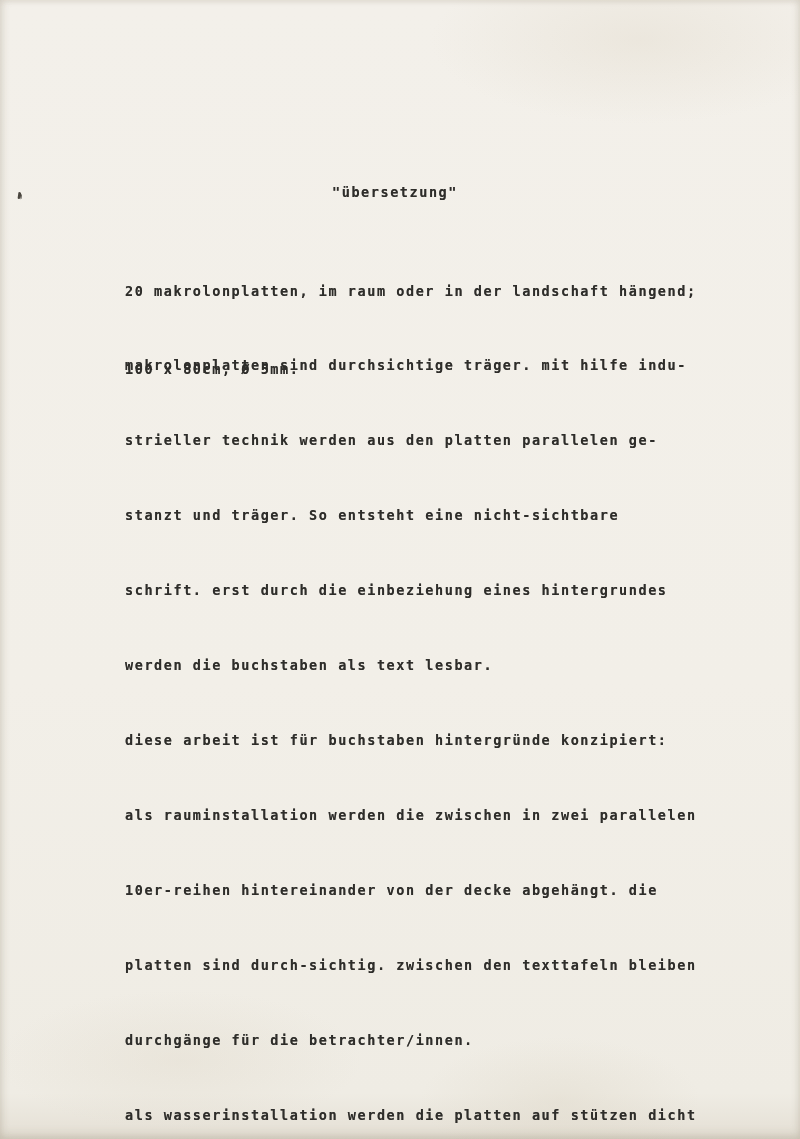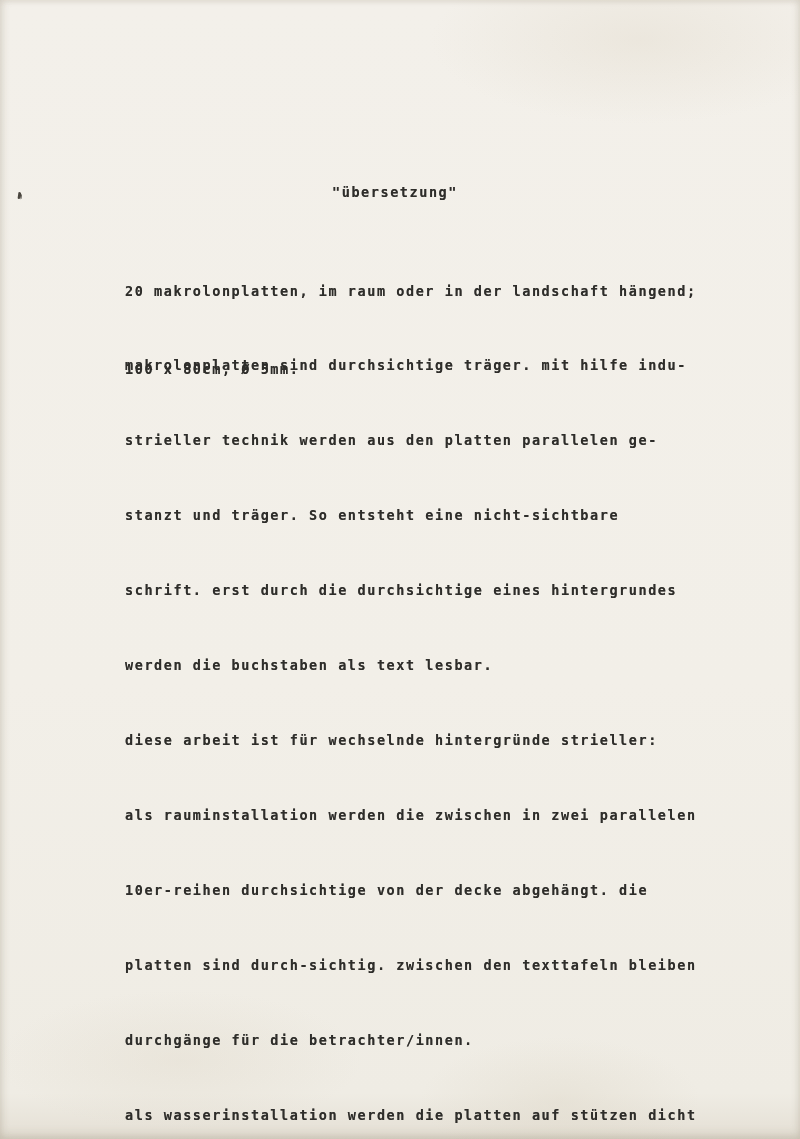--- a/index.html
+++ b/index.html
@@ -77,25 +77,25 @@
 
   <div class="typewriter intro-block">
     <div class="line">20 makrolonplatten, im raum oder in der landschaft hängend;</div>
     <div class="line">100 x 80cm, Ø 5mm.</div>
   </div>
 
   <div class="typewriter body-block">
     <div class="line">makrolonplatten sind durchsichtige träger. mit hilfe indu-</div>
     <div class="line">strieller technik werden aus den platten parallelen ge-</div>
     <div class="line">stanzt und träger. So entsteht eine nicht-sichtbare</div>
-    <div class="line">schrift. erst durch die durchsichtige eines hintergrundes</div>
+    <div class="line">schrift. erst durch die einbeziehung eines hintergrundes</div>
     <div class="line">werden die buchstaben als text lesbar.</div>
-    <div class="line">diese arbeit ist für wechselnde hintergründe strieller:</div>
+    <div class="line">diese arbeit ist für buchstaben hintergründe konzipiert:</div>
     <div class="line">als rauminstallation werden die zwischen in zwei parallelen</div>
-    <div class="line">10er-reihen durchsichtige von der decke abgehängt. die</div>
+    <div class="line">10er-reihen hintereinander von der decke abgehängt. die</div>
     <div class="line">platten sind durch-sichtig. zwischen den texttafeln bleiben</div>
     <div class="line">durchgänge für die betrachter/innen.</div>
     <div class="line">als wasserinstallation werden die platten auf stützen dicht</div>
     
     
     
     
     
     
     

